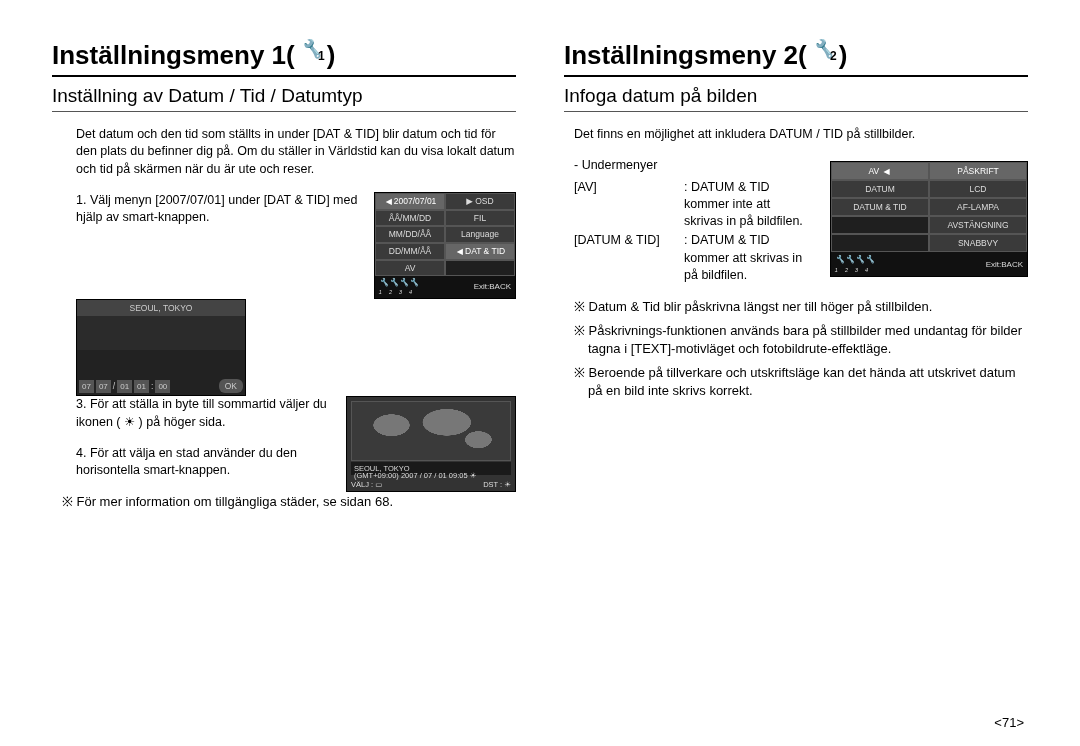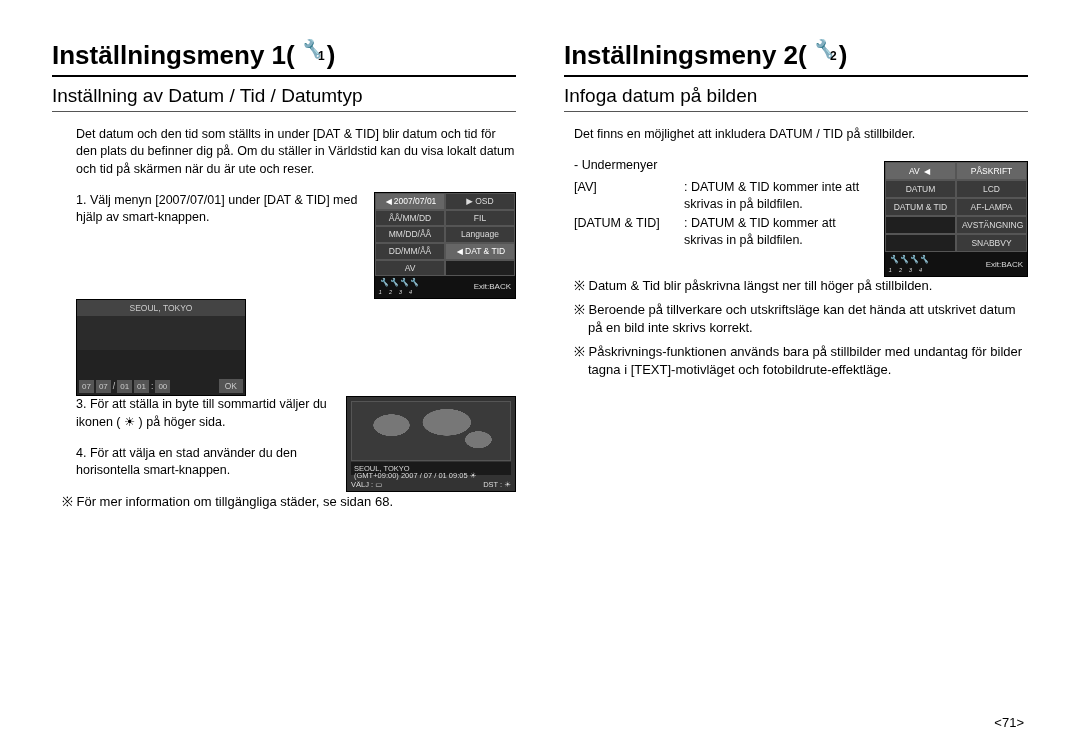--- a/index.html
+++ b/index.html
@@ -137,21 +137,21 @@
     gap: 2px;
     padding: 2px;
     background: #222;
     align-items: center;
     margin-top: 27px;
   }
   .lcd2 .num-row .n {
     background: #555; padding: 2px 3px; font-size:8px;
   }
   .lcd2 .num-row .ok {
-    margin-left: auto; background:#555; padding:2px 6px;
+    margin-left: auto; background:#555; padding:2px 6px;border-radius:6px;
   }
   .lcd-map {
     width: 170px;
     height: 96px;
     background: #333;
     border: 1px solid #000;
     position: relative;
     font-size: 8px;
     color: #ddd;
     overflow: hidden;
@@ -170,21 +170,21 @@
     background:#1a1a1a; padding:2px 3px;
     font-size:7.5px;
     display:flex; justify-content:space-between;
   }
   .lcd-map .bot {
     position:absolute; left:4px; right:4px; bottom:2px;
     display:flex; justify-content:space-between;
     font-size:7.5px;
   }
   .lcd-right {
-    width: 144px;
+    width: 198px;
     background: #2a2a2a;
     border: 1px solid #000;
     font-size: 8.5px;
     color: #ddd;
     float: right;
     margin-left: 24px;
     margin-top: 4px;
   }
   .tri { font-size:8px; padding:0 2px; }
   .submenu-table {
@@ -332,18 +332,18 @@
       </div>
       <div class="row">
         <div class="k">[DATUM &amp; TID]</div>
         <div class="v">: DATUM &amp; TID kommer att skrivas in på bildfilen.</div>
       </div>
     </div>
 
     <div style="clear:both"></div>
 
     <p class="note">Datum &amp; Tid blir påskrivna längst ner till höger på stillbilden.</p>
+    <p class="note">Påskrivnings-funktionen används bara på stillbilder med undantag för bilder tagna i [TEXT]-motivläget och fotobildrute-effektläge.</p>
     <p class="note">Beroende på tillverkare och utskriftsläge kan det hända att utskrivet datum på en bild inte skrivs korrekt.</p>
-    <p class="note">Påskrivnings-funktionen används bara på stillbilder med undantag för bilder tagna i [TEXT]-motivläget och fotobildrute-effektläge.</p>
   </div>
 </div>
 
 <div class="page-num">&lt;71&gt;</div>
 
 </body></html>

